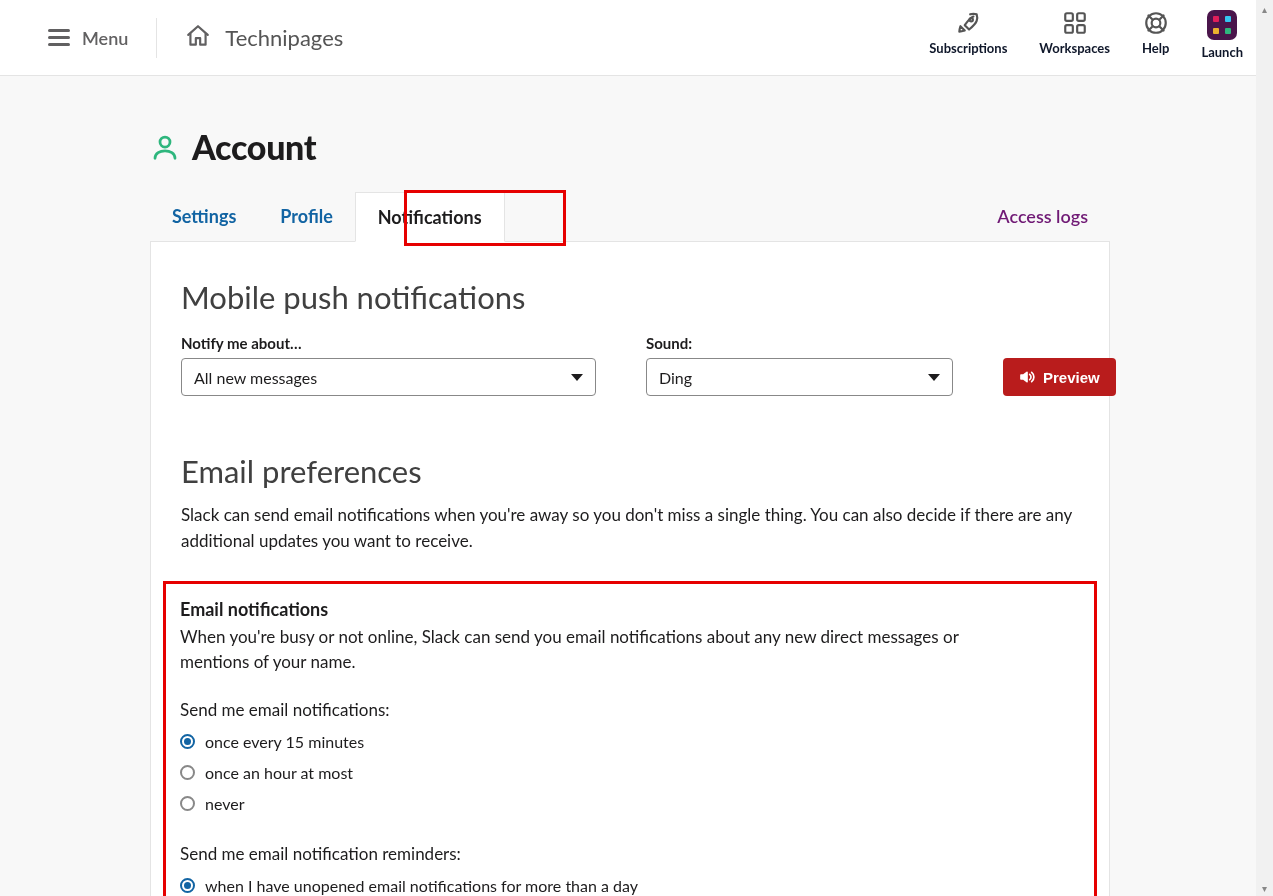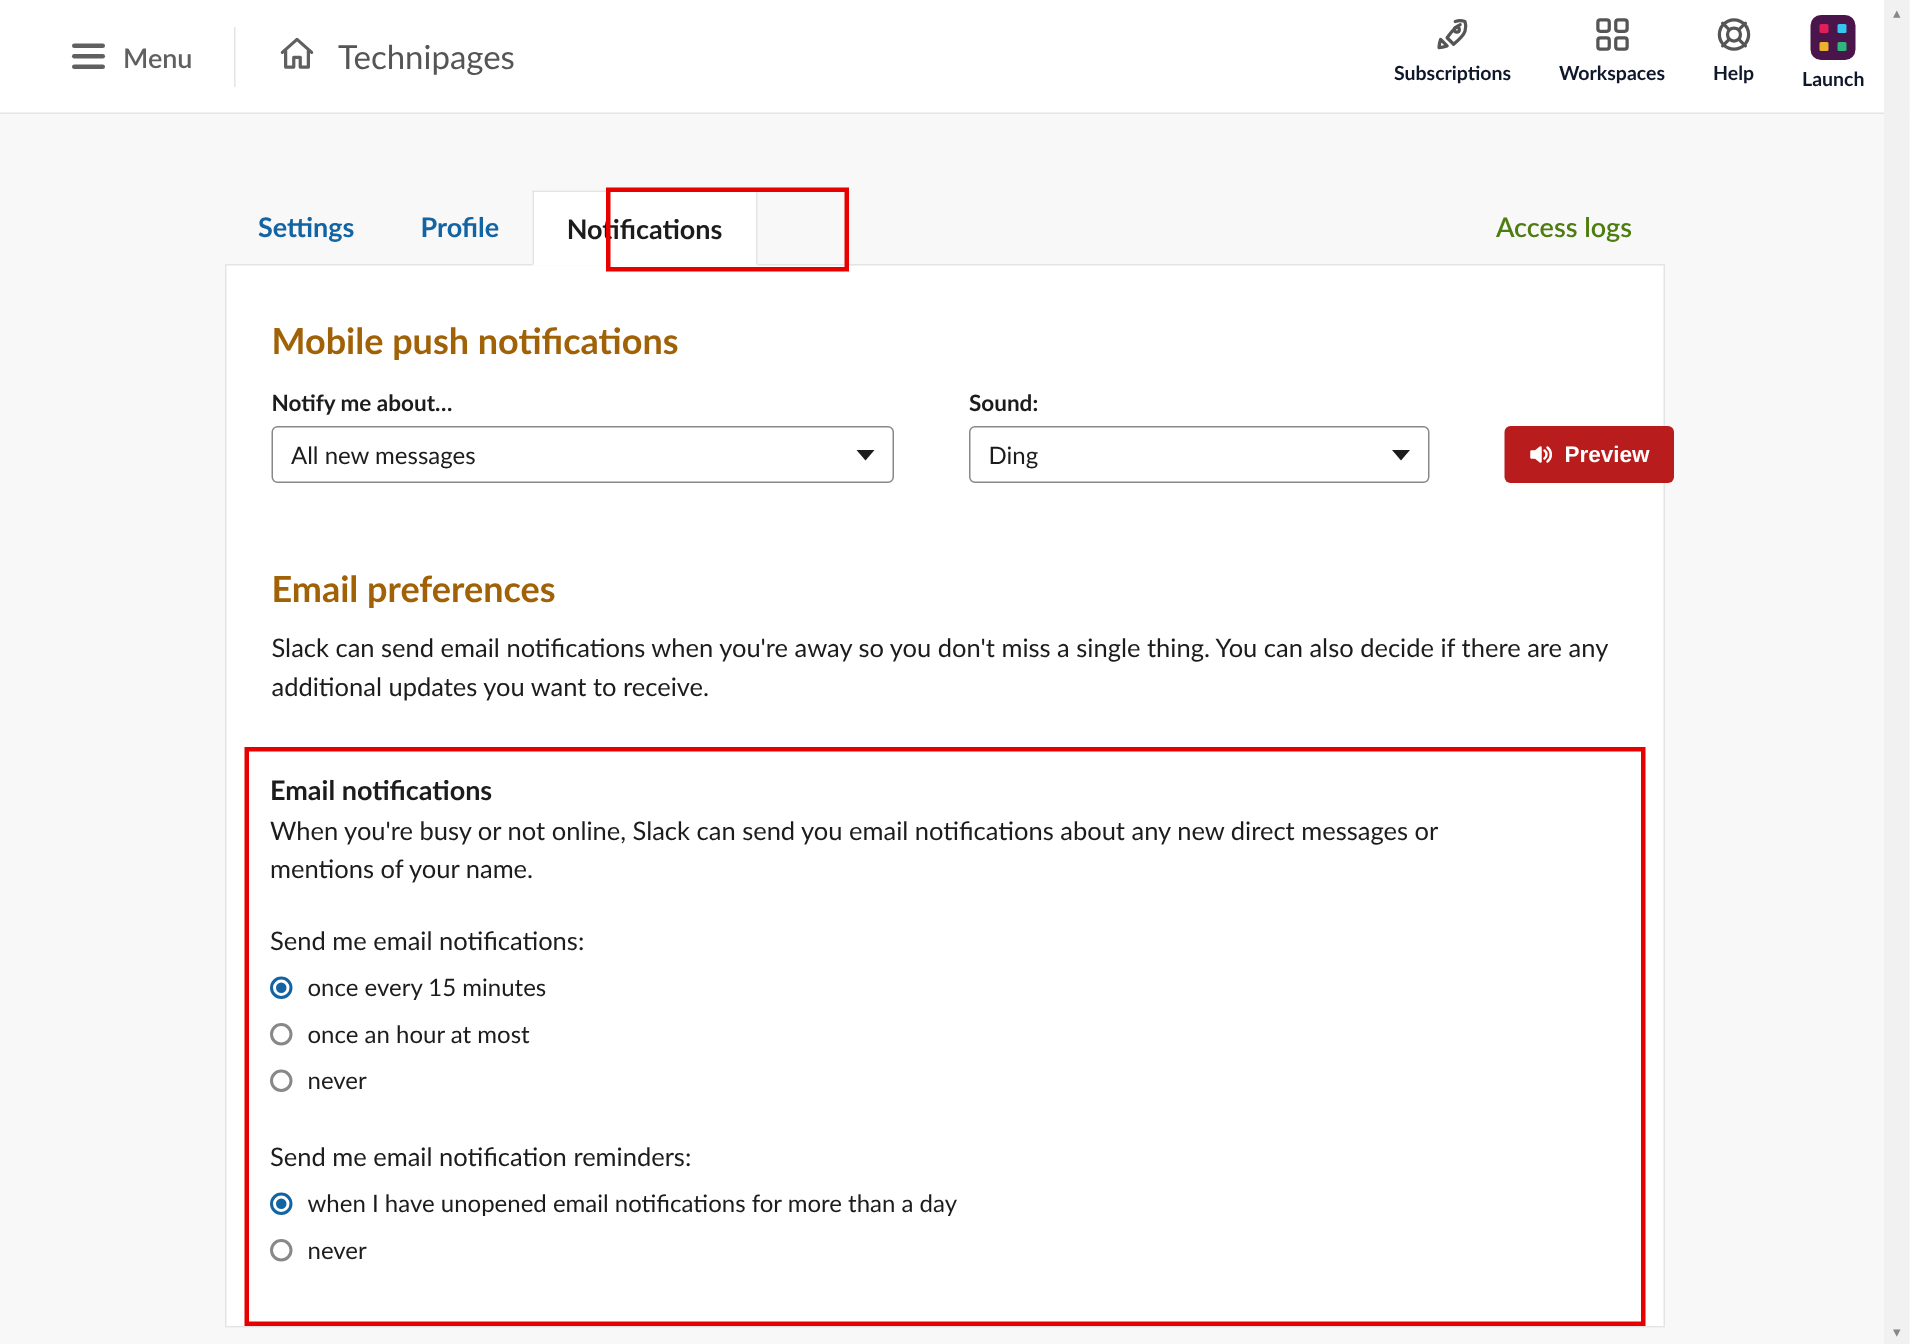--- a/index.html
+++ b/index.html
@@ -28,26 +28,26 @@
     .page { padding: 50px 0 0 0; }
     .container { width: 960px; margin-left: 150px; }
 
     .page-title-row { display: flex; align-items: center; gap: 12px; margin-bottom: 24px; }
     .page-title { font-size: 34px; font-weight: 900; color: #1d1c1d; letter-spacing: -0.3px;}
 
     .tabs-row { display: flex; align-items: center; position: relative; height: 50px; }
     .tab { padding: 0 22px; height: 50px; display: flex; align-items: center; font-size: 18px; font-weight: 700; color: #1264a3; cursor: pointer; }
     .tab.active { color: #1d1c1d; border: 1px solid #e4e4e4; border-bottom: 1px solid #fff; background: #fff; position: relative; top: 1px; z-index: 2; }
     .tab-highlight-box { position: absolute; left: 254px; top: -1px; width: 162px; height: 56px; border: 3px solid #e60000; pointer-events: none; z-index: 5;}
-    .access-logs { margin-left: auto; font-size: 18px; color: #4d7c0f; font-weight: 600; padding-right: 22px; }
+    .access-logs { margin-left: auto; font-size: 18px; color: #701a75; font-weight: 600; padding-right: 22px; }
 
     .panel { background: #fff; border: 1px solid #e4e4e4; padding: 36px 0 0 0; position: relative; min-height: 700px;}
     .panel-inner { padding: 0 30px; }
 
-    .section-title { font-size: 24px; font-weight: 700; color: #a16207; margin-bottom: 12px; }
+    .section-title { font-size: 31px; font-weight: 400; color: #404040; margin-bottom: 12px; }
     .section-title.push { margin-bottom: 18px;}
 
     .form-row { display: flex; gap: 50px; align-items: flex-end; }
     .form-col { display: flex; flex-direction: column; }
     .form-label { font-size: 15px; font-weight: 700; margin-bottom: 6px; }
     .select { width: 415px; height: 38px; border: 1px solid #888; border-radius: 4px; background: #fff; padding: 0 12px; display: flex; align-items: center; justify-content: space-between; cursor: pointer; font-size: 16px; }
     .select.sound { width: 307px; }
     .caret { width:0;height:0;border-left:6px solid transparent;border-right:6px solid transparent;border-top:7px solid #1d1c1d; }
 
     .preview-btn { height: 38px; background: #b91c1c; color: #fff; border: none; border-radius: 4px; padding: 0 16px; font-size: 15px; font-weight: 900; display: inline-flex; align-items: center; gap: 8px; cursor: pointer;}
@@ -121,20 +121,27 @@
           <span class="g3"></span>
           <span class="g4"></span>
       </div>
       <span class="top-item-label">Launch</span>
     </div>
   </div>
 </div>
 
 <div class="page">
   <div class="container">
+    <div class="page-title-row">
+      <svg width="30" height="30" viewBox="0 0 24 24" fill="none" stroke="#2eb67d" stroke-width="2.2" stroke-linecap="round" stroke-linejoin="round">
+          <circle cx="12" cy="8" r="4"></circle>
+          <path d="M4 21c0-4 4-6 8-6s8 2 8 6"></path>
+        </svg>
+      <h1 class="page-title">Account</h1>
+    </div>
 
     <div class="tabs-row">
       <div class="tab">Settings</div>
       <div class="tab">Profile</div>
       <div class="tab active">Notifications</div>
       <div class="tab-highlight-box"></div>
       <div class="access-logs">Access logs</div>
     </div>
 
     <div class="panel">

